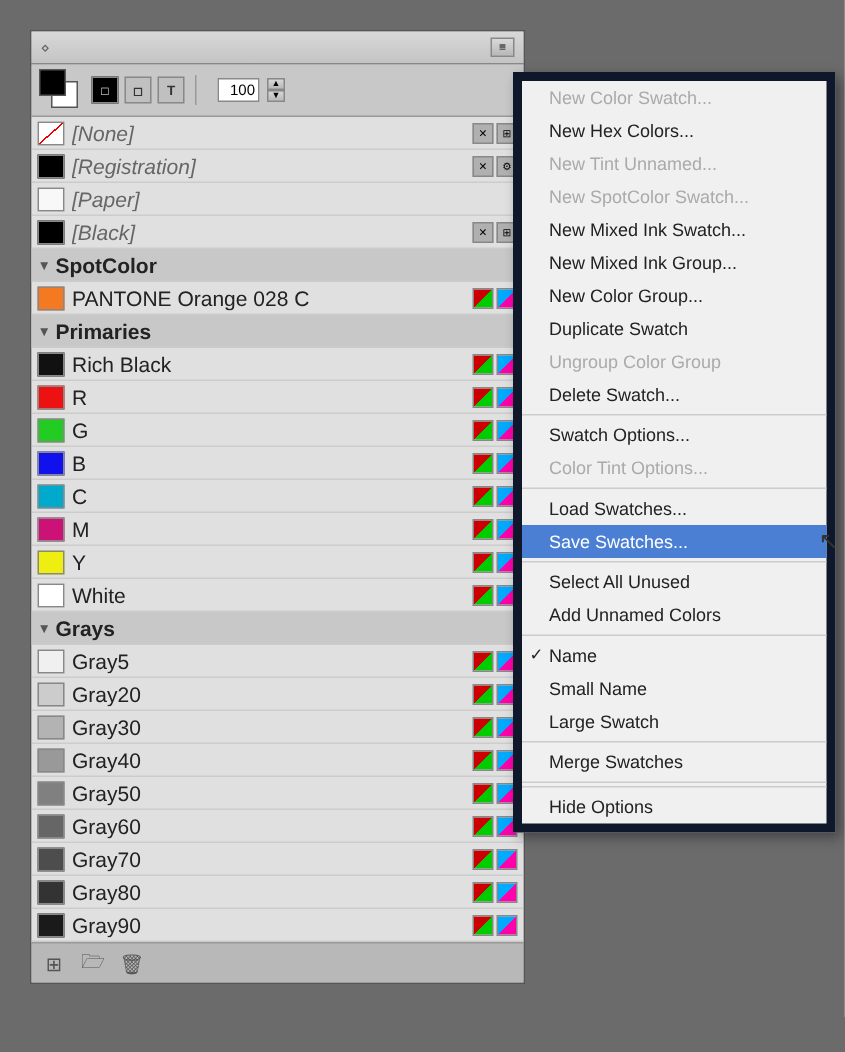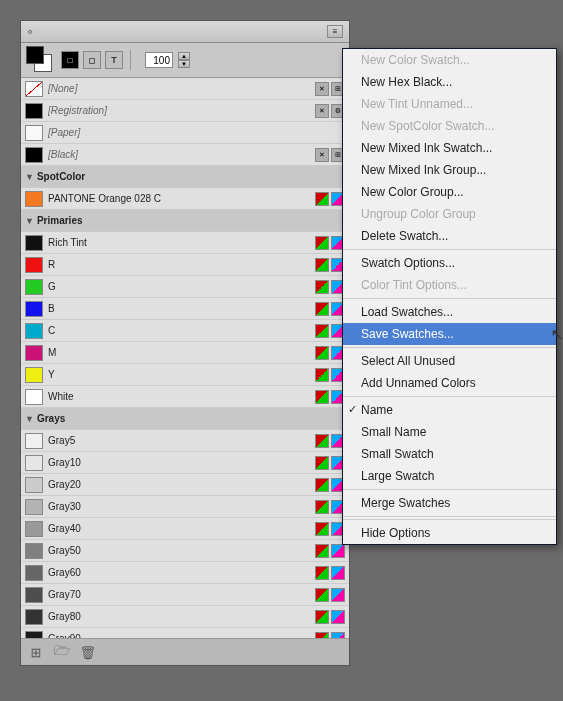--- a/index.html
+++ b/index.html
@@ -189,21 +189,21 @@
     .swatch-color-box {
       width: 18px;
       height: 16px;
       border: 1px solid #888;
       margin-right: 5px;
       flex-shrink: 0;
     }
 
     .swatch-name {
       flex: 1;
-      font-size: 10px;
+      font-size: 14px;
       color: #222;
       white-space: nowrap;
       overflow: hidden;
       text-overflow: ellipsis;
     }
 
     .swatch-icons {
       display: flex;
       gap: 2px;
       margin-left: 4px;
@@ -274,21 +274,21 @@
       font-size: 13px;
     }
 
     
     .context-menu {
       position: absolute;
       left: 322px;
       top: 28px;
       width: 215px;
       background: #f0f0f0;
-      border: 1px solid #0f172a;
+      border: 6px solid #0f172a;
       box-shadow: 3px 3px 8px rgba(0,0,0,0.4);
       z-index: 100;
     }
 
     .menu-item {
       padding: 4px 18px;
       font-size: 12px;
       color: #222;
       cursor: pointer;
       white-space: nowrap;
@@ -401,21 +401,21 @@
         <div class="swatch-icon-sm" style="background:linear-gradient(135deg,#c00 0 50%,#0c0 50% 100%);"></div>
         <div class="swatch-icon-sm" style="background:linear-gradient(135deg,#0af 0 50%,#f0a 50% 100%);"></div>
       </div>
         </div>
         <div class="swatch-item group-header">
           <span class="group-arrow">▼</span>
           <span class="swatch-name">Primaries</span>
         </div>
         <div class="swatch-item">
       <div class="swatch-color-box" style="background:#111111;border:1px solid #888;"></div>
-      <span class="swatch-name">Rich Tint</span>
+      <span class="swatch-name">Rich Black</span>
       <div class="swatch-icons">
         <div class="swatch-icon-sm" style="background:linear-gradient(135deg,#c00 0 50%,#0c0 50% 100%);"></div>
         <div class="swatch-icon-sm" style="background:linear-gradient(135deg,#0af 0 50%,#f0a 50% 100%);"></div>
       </div>
         </div>
         <div class="swatch-item">
       <div class="swatch-color-box" style="background:#ee1111;border:1px solid #888;"></div>
       <span class="swatch-name">R</span>
       <div class="swatch-icons">
         <div class="swatch-icon-sm" style="background:linear-gradient(135deg,#c00 0 50%,#0c0 50% 100%);"></div>
@@ -470,28 +470,20 @@
         <div class="swatch-icon-sm" style="background:linear-gradient(135deg,#0af 0 50%,#f0a 50% 100%);"></div>
       </div>
         </div>
         <div class="swatch-item group-header">
           <span class="group-arrow">▼</span>
           <span class="swatch-name">Grays</span>
         </div>
         <div class="swatch-item">
       <div class="swatch-color-box" style="background:#f0f0f0;border:1px solid #888;"></div>
       <span class="swatch-name">Gray5</span>
-      <div class="swatch-icons">
-        <div class="swatch-icon-sm" style="background:linear-gradient(135deg,#c00 0 50%,#0c0 50% 100%);"></div>
-        <div class="swatch-icon-sm" style="background:linear-gradient(135deg,#0af 0 50%,#f0a 50% 100%);"></div>
-      </div>
-        </div>
-        <div class="swatch-item">
-      <div class="swatch-color-box" style="background:#e6e6e6;border:1px solid #888;"></div>
-      <span class="swatch-name">Gray10</span>
       <div class="swatch-icons">
         <div class="swatch-icon-sm" style="background:linear-gradient(135deg,#c00 0 50%,#0c0 50% 100%);"></div>
         <div class="swatch-icon-sm" style="background:linear-gradient(135deg,#0af 0 50%,#f0a 50% 100%);"></div>
       </div>
         </div>
         <div class="swatch-item">
       <div class="swatch-color-box" style="background:#cccccc;border:1px solid #888;"></div>
       <span class="swatch-name">Gray20</span>
       <div class="swatch-icons">
         <div class="swatch-icon-sm" style="background:linear-gradient(135deg,#c00 0 50%,#0c0 50% 100%);"></div>
@@ -562,41 +554,41 @@
         <div class="bottom-icon" title="New Color Group">🗁</div>
         <div class="bottom-icon" title="Delete Swatch">🗑</div>
       </div>
     </div>
 
   </div>
 
   <div class="context-menu" id="contextMenu">
 
   <div class="menu-item disabled"><span>New Color Swatch...</span></div>
-      <div class="menu-item"><span>New Hex Black...</span></div>
+      <div class="menu-item"><span>New Hex Colors...</span></div>
       <div class="menu-item disabled"><span>New Tint Unnamed...</span></div>
       <div class="menu-item disabled"><span>New SpotColor Swatch...</span></div>
       <div class="menu-item"><span>New Mixed Ink Swatch...</span></div>
       <div class="menu-item"><span>New Mixed Ink Group...</span></div>
       <div class="menu-item"><span>New Color Group...</span></div>
+      <div class="menu-item"><span>Duplicate Swatch</span></div>
       <div class="menu-item disabled"><span>Ungroup Color Group</span></div>
       <div class="menu-item"><span>Delete Swatch...</span></div>
       <div class="menu-separator"></div>
       <div class="menu-item"><span>Swatch Options...</span></div>
       <div class="menu-item disabled"><span>Color Tint Options...</span></div>
       <div class="menu-separator"></div>
       <div class="menu-item"><span>Load Swatches...</span></div>
       <div class="menu-item highlighted"><span>Save Swatches...</span><span class="cursor-pointer">↖</span></div>
       <div class="menu-separator"></div>
       <div class="menu-item"><span>Select All Unused</span></div>
       <div class="menu-item"><span>Add Unnamed Colors</span></div>
       <div class="menu-separator"></div>
       <div class="menu-item"><span class="checkmark">✓</span><span>Name</span></div>
       <div class="menu-item"><span>Small Name</span></div>
-      <div class="menu-item"><span>Small Swatch</span></div>
       <div class="menu-item"><span>Large Swatch</span></div>
       <div class="menu-separator"></div>
       <div class="menu-item"><span>Merge Swatches</span></div>
       <div class="menu-separator"></div>
       <div class="menu-separator"></div>
       <div class="menu-item"><span>Hide Options</span></div>
     </div>
 
 </div>
 

